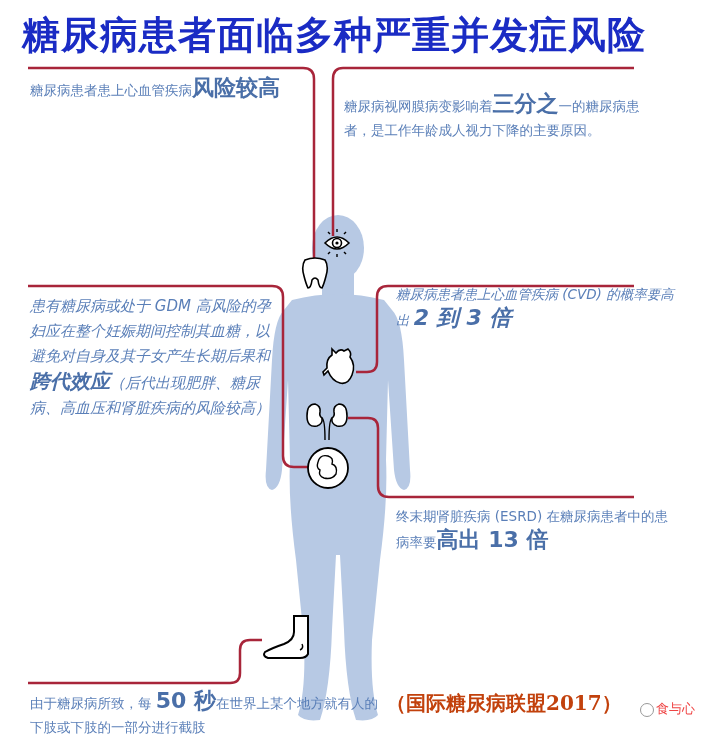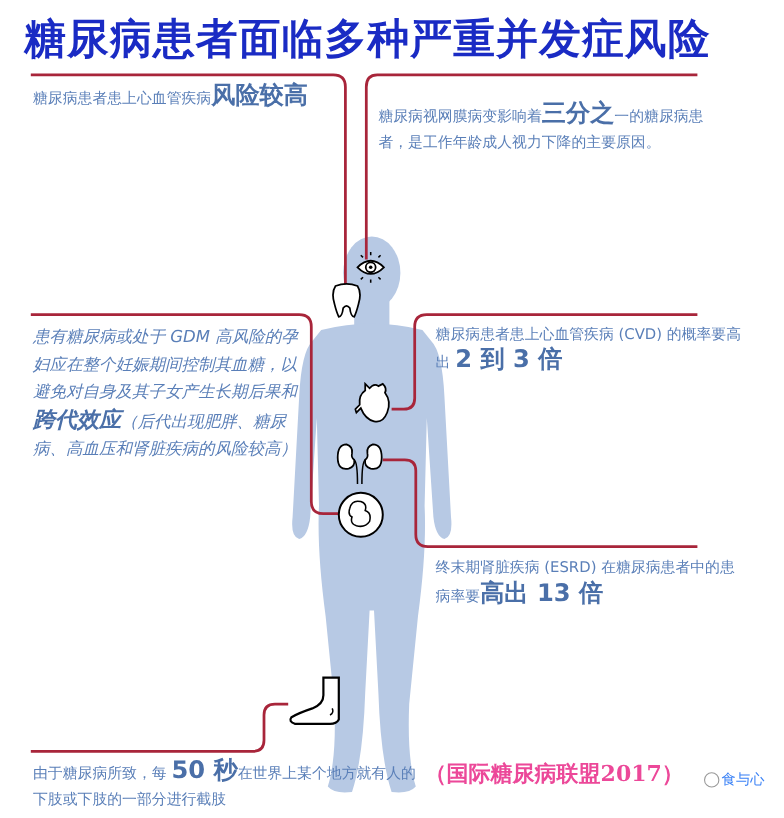--- a/index.html
+++ b/index.html
@@ -13,31 +13,31 @@
   .lines { position: absolute; left: 0; top: 0; width: 713px; height: 744px; }
   .body-fig { position: absolute; left: 0; top: 0; width: 713px; height: 744px; }
   .text {
     position: absolute; color: #5a7fb8; font-size: 13.5px; line-height: 24px;
   }
   .text .hl { font-weight: bold; font-size: 22px; color: #4a6fa8; }
   .text-big { font-size: 15px; line-height: 25px; }
   .t1 { left: 30px; top: 76px; white-space: nowrap; }
   .t2 { left: 344px; top: 76px; width: 300px; margin-top: 16px; }
   .t3 { left: 30px; top: 294px; width: 250px; font-style: italic; }
-  .t4 { left: 396px; top: 292px; width: 280px; }
+  .t4 { left: 396px; top: 282px; width: 280px; font-style: italic; }
   .t5 { left: 396px; top: 504px; width: 280px; }
   .t6 { left: 30px; top: 689px; width: 360px; }
   .source {
     position: absolute; left: 386px; top: 690px;
     font-family: "DejaVu Serif", "Liberation Serif", serif;
-    font-size: 20px; font-weight: bold; color: #ec4899; white-space: nowrap;
+    font-size: 20px; font-weight: bold; color: #c2410c; white-space: nowrap;
   }
   .watermark {
     position: absolute; left: 640px; top: 700px;
-    font-size: 13px; color: #3b82f6; white-space: nowrap;
+    font-size: 13px; color: #ef4444; white-space: nowrap;
   }
   .wm-icon {
     display: inline-block; width: 14px; height: 14px; border: 1.5px solid #999;
     border-radius: 50%; vertical-align: middle; margin-right: 2px;
   }
   .icon { position: absolute; }
 </style>
 </head>
 <body>
 

